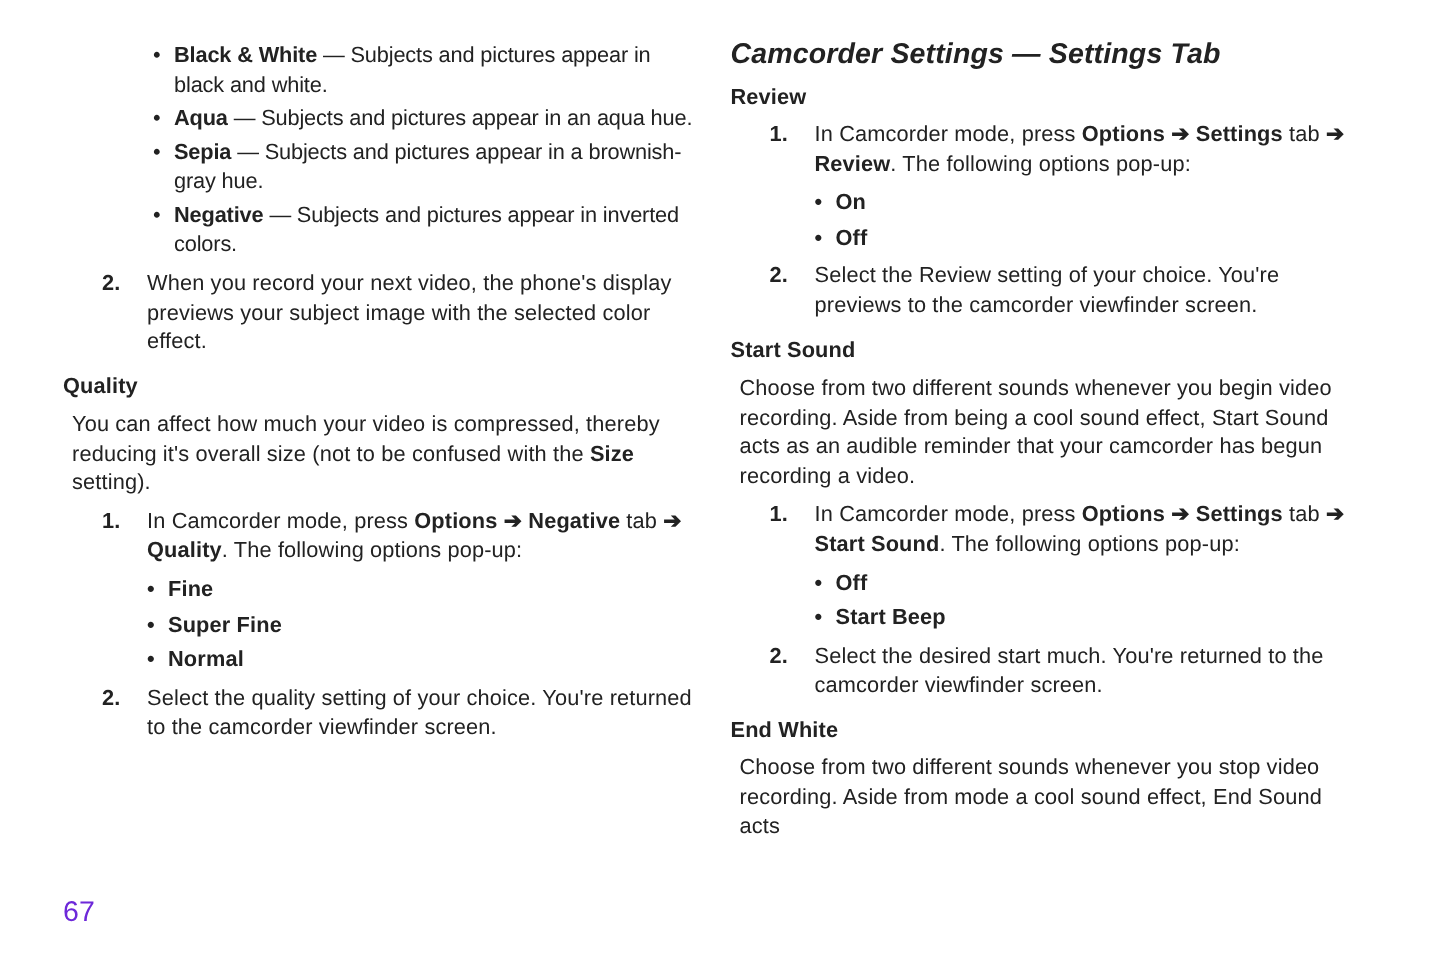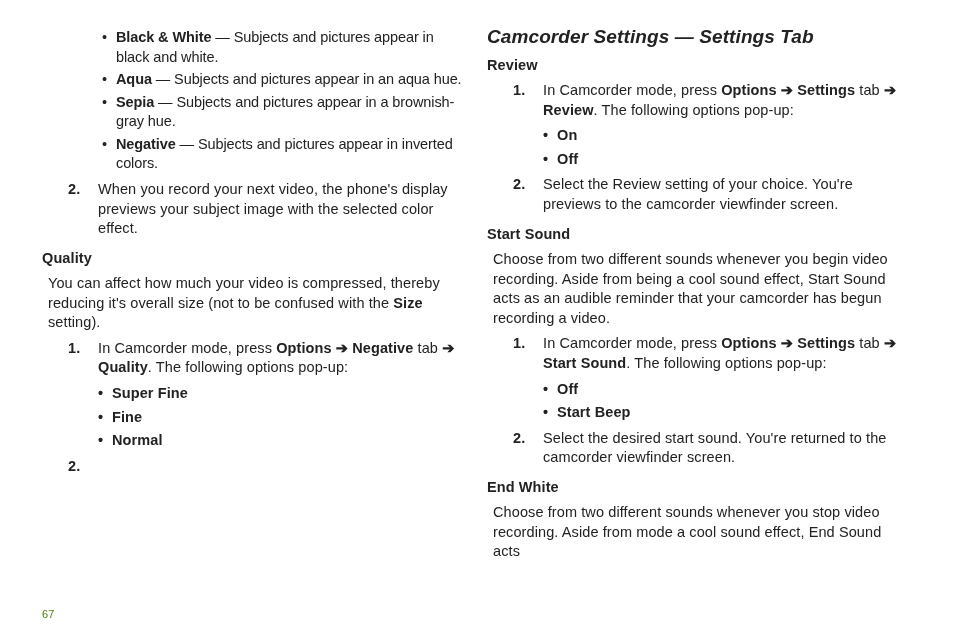--- a/index.html
+++ b/index.html
@@ -19,21 +19,21 @@
 ul.bullets{list-style:none;margin:4px 0 4px 0;padding:0}
 ul.bullets>li{position:relative;padding-left:18px;margin:3px 0;letter-spacing:-.1px}
 ul.bullets>li:before{content:"•";position:absolute;left:4px;top:0}
 ul.sub{list-style:none;margin:6px 0 4px 0;padding:0}
 ul.sub>li{position:relative;padding-left:14px;margin:4px 0}
 ul.sub>li:before{content:"•";position:absolute;left:0;top:0;font-weight:700}
 .para{margin:6px 0 6px 0}
 .h-sub{font-weight:700;margin:10px 0 4px 0;font-size:14.5px}
 .h-sec{font-weight:700;font-style:italic;margin:0 0 6px 0;font-size:19px}
 .body-under-list{margin-left:6px}
-.pagenum{position:absolute;left:42px;bottom:14px;font-size:11px;color:#4d7c0f}
+.pagenum{position:absolute;left:42px;bottom:14px;font-size:19px;color:#6d28d9}
 b{font-weight:700}
 </style>
 </head>
 <body>
 
 <div class="cols">
 
   <div class="col">
 
     <ul class="bullets" style="margin-left:56px">
@@ -52,26 +52,27 @@
 
     <div class="h-sub">Quality</div>
     <div class="para body-under-list">
       <span>You can affect how much your video is compressed, thereby reducing it's overall size (not to be confused with the </span><b>Size</b><span> setting).</span>
     </div>
 
     <ol style="margin-left:26px">
       <li><span class="num">1.</span>
         <span>In Camcorder mode, press </span><b>Options</b> <span class="arrow">➔</span> <b>Negative</b><span> tab </span><span class="arrow">➔</span> <b>Quality</b><span>. The following options pop-up:</span>
         <ul class="sub">
+          <li><b>Fine</b></li>
           <li><b>Super Fine</b></li>
-          <li><b>Fine</b></li>
           <li><b>Normal</b></li>
         </ul>
       </li>
       <li><span class="num">2.</span>
+        <span>Select the quality setting of your choice. You're returned to the camcorder viewfinder screen.</span>
       </li>
     </ol>
 
   </div>
 
   <div class="col">
 
     <div class="h-sec">Camcorder Settings — Settings Tab</div>
     <div class="h-sub" style="margin-top:2px">Review</div>
 
@@ -93,21 +94,21 @@
 
     <ol style="margin-left:26px">
       <li><span class="num">1.</span>
         <span>In Camcorder mode, press </span><b>Options</b> <span class="arrow">➔</span> <b>Settings</b><span> tab </span><span class="arrow">➔</span> <b>Start Sound</b><span>. The following options pop-up:</span>
         <ul class="sub">
           <li><b>Off</b></li>
           <li><b>Start Beep</b></li>
         </ul>
       </li>
       <li><span class="num">2.</span>
-        <span>Select the desired start sound. You're returned to the camcorder viewfinder screen.</span>
+        <span>Select the desired start much. You're returned to the camcorder viewfinder screen.</span>
       </li>
     </ol>
 
     <div class="h-sub">End White</div>
     <div class="para body-under-list">Choose from two different sounds whenever you stop video recording. Aside from mode a cool sound effect, End Sound acts</div>
 
   </div>
 </div>
 
 <div class="pagenum">67</div>

